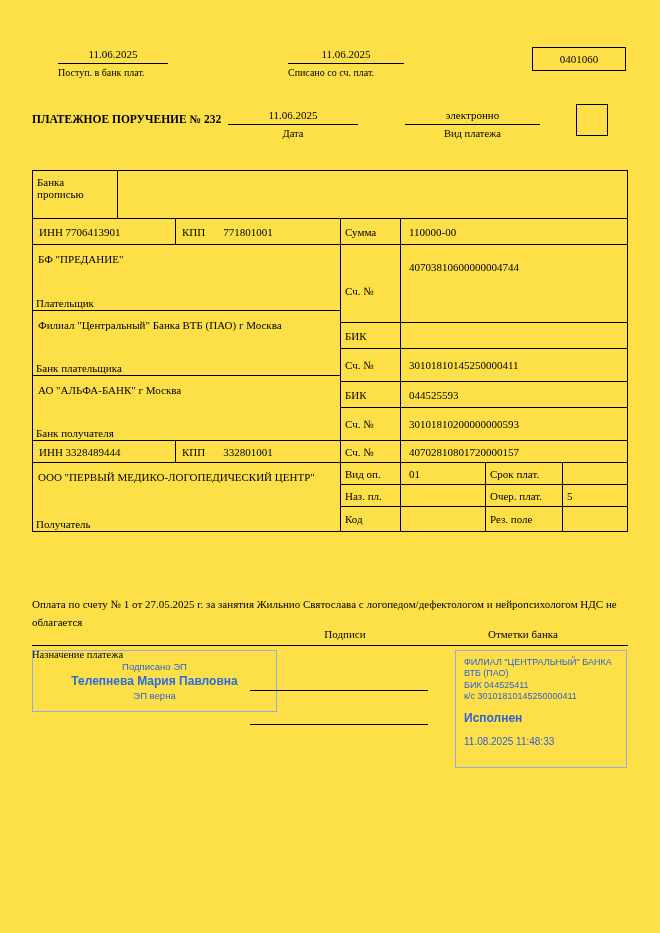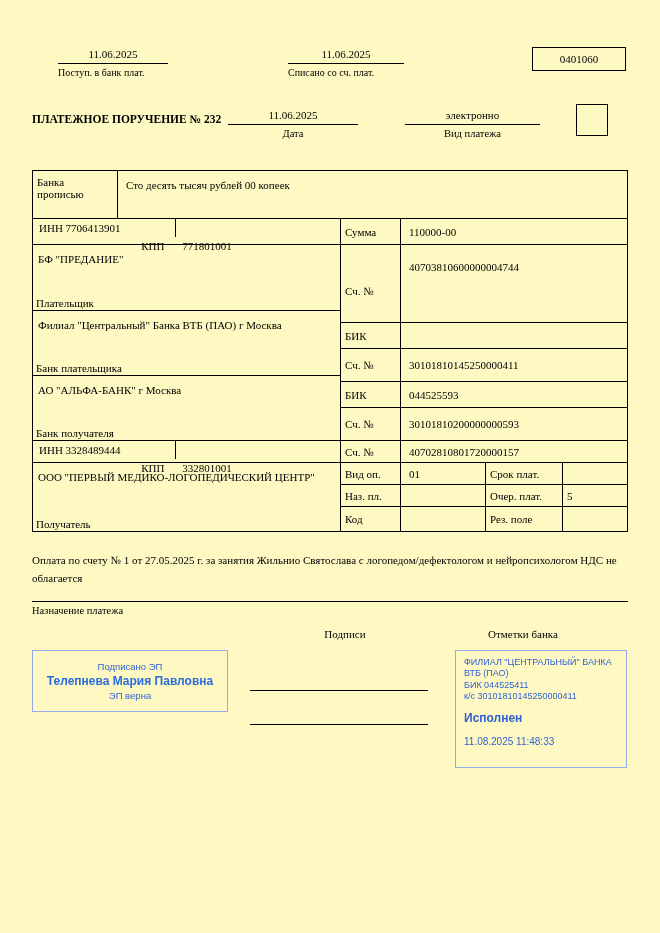--- a/index.html
+++ b/index.html
@@ -1,19 +1,19 @@
 <!DOCTYPE html>
 <html style="--stamp-text: #2f5fd6; --stamp-border: #93abe6; --eds-name: #2a6be0;"><head>
 <meta charset="utf-8">
 <style>
   * { margin:0; padding:0; box-sizing:border-box; }
   html,body { background:#fff; }
   .page {
     position:relative; width:660px; height:933px; margin:0 auto;
-    background:#fef9c3; color:#000;
+    background:#fde047; color:#000;
     font-family:"Liberation Serif", serif; font-size:11px;
   }
 
   
   .date-group { position:absolute; text-align:center; }
   .dg-received { left:58px; top:48px; width:110px; }
   .dg-debited  { left:288px; top:48px; width:116px; }
   .date-val { border-bottom:1px solid #000; padding-bottom:3px; }
   .date-lbl { font-size:10px; padding-top:3px; text-align:left; }
   .form-code-box {
@@ -33,21 +33,21 @@
   
   .ptable { position:absolute; left:32px; top:170px; width:596px; border:1px solid #000; }
   .sum-words-row { display:flex; height:48px; border-bottom:1px solid #000; }
   .sw-label { width:85px; border-right:1px solid #000; padding:5px 4px; }
   .sw-value { flex:1; padding:8px 8px; }
 
   .tbody { display:flex; }
   .left-col { width:308px; border-right:1px solid #000; }
   .right-col { flex:1; }
 
-  .lrow { border-bottom:1px solid #000;flex-direction:column; }
+  .lrow { border-bottom:1px solid #000; }
   .lrow.last { border-bottom:none; }
   .inn-row { display:flex; align-items:center; }
   .inn-cell { width:143px; border-right:1px solid #000; padding:3px 6px; align-self:stretch; display:flex; align-items:center; }
   .kpp-cell { flex:1; padding:3px 6px; display:flex; align-items:center; }
   .kpp-cell .kv { margin-left:18px; }
 
   .name-block { position:relative; padding:8px 5px 0 5px; }
   .block-label { position:absolute; bottom:1px; left:3px; font-size:11px; }
 
   .rrow { display:flex; border-bottom:1px solid #000; align-items:center; }
@@ -59,32 +59,32 @@
   .rv1 { width:85px; border-right:1px solid #000; padding:2px 8px; align-self:stretch; display:flex; align-items:center; }
   .rlabel2 { width:77px; border-right:1px solid #000; padding:2px 4px; align-self:stretch; display:flex; align-items:center; }
   .rv2 { flex:1; padding:2px 4px; }
 
   .h26 { height:26px; } .h78 { height:78px; } .h33 { height:33px; }
   .h22 { height:22px; } .h24 { height:24px; }
   .h66 { height:66px; } .h65 { height:65px; } .h68 { height:68px; }
 
   
   .purpose { position:absolute; left:32px; top:552px; width:596px; }
-  .purpose-text { min-height:50px; border-bottom:1px solid #000; padding-bottom:8px; line-height:1.6; }
+  .purpose-text { min-height:50px; border-bottom:1px solid #000; padding-bottom:8px; line-height:1.6;margin-top:44px; }
   .purpose-label { font-size:10.5px; padding-top:3px; }
 
   
   .sig-caption { position:absolute; top:628px; font-size:11px; text-align:center; }
   .cap-podpisi { left:280px; width:130px; }
   .cap-otmetki { left:453px; width:140px; }
 
   :root { --stamp-text:#2f5fd6; --stamp-border:#93abe6; --eds-name:#2a6be0; }
 
   .eds-stamp {
-    position:absolute; left:32px; top:650px; width:196px; height:62px;
+    position:absolute; left:32px; top:650px; width:245px; height:62px;
     border:1px solid var(--stamp-border);
     display:flex; flex-direction:column; align-items:center; justify-content:center;
     font-family:"Liberation Sans", sans-serif; color:var(--stamp-text); gap:2px;
   }
   .eds-top, .eds-note { font-size:9.5px; }
   .eds-name { font-size:12px; font-weight:bold; color:var(--eds-name); }
 
   .sig-line { position:absolute; left:250px; width:178px; border-top:1px solid #000; height:0; }
   .sig-line-1 { top:690px; }
   .sig-line-2 { top:724px; }
@@ -123,21 +123,20 @@
   <div class="title-group tg-kind">
     <div class="tg-val">электронно</div>
     <div class="tg-lbl">Вид платежа</div>
   </div>
   <div class="status-box"></div>
 
   <div class="ptable">
 
     <div class="sum-words-row">
       <div class="sw-label">Банка прописью</div>
-      <div class="sw-value">Сто десять тысяч рублей 00 копеек</div>
     </div>
 
     <div class="tbody">
 
       <div class="left-col">
         <div class="lrow inn-row h26">
           <div class="inn-cell">ИНН 7706413901</div>
           <div class="kpp-cell">
             <span>КПП</span>
             <span class="kv">771801001</span>

